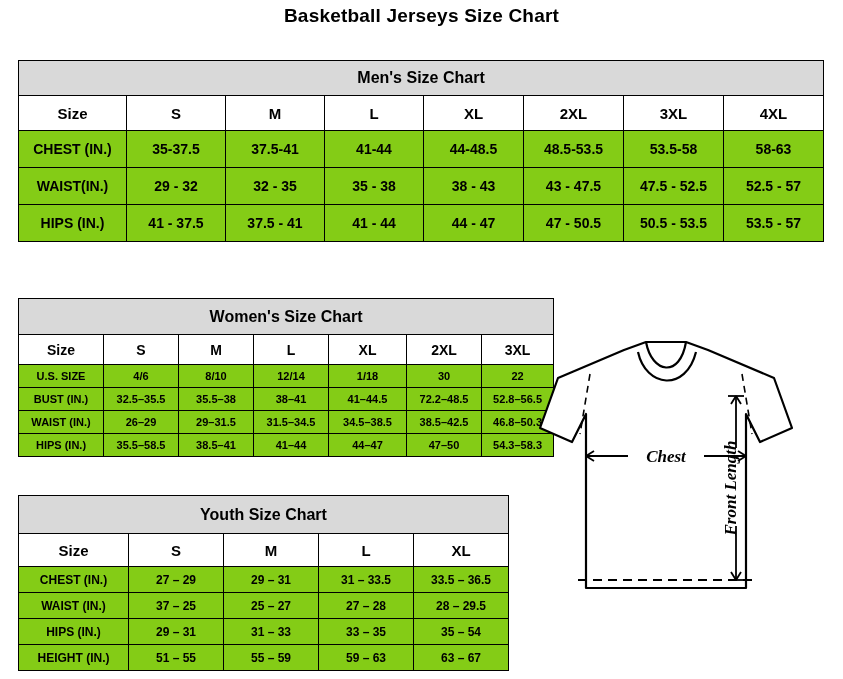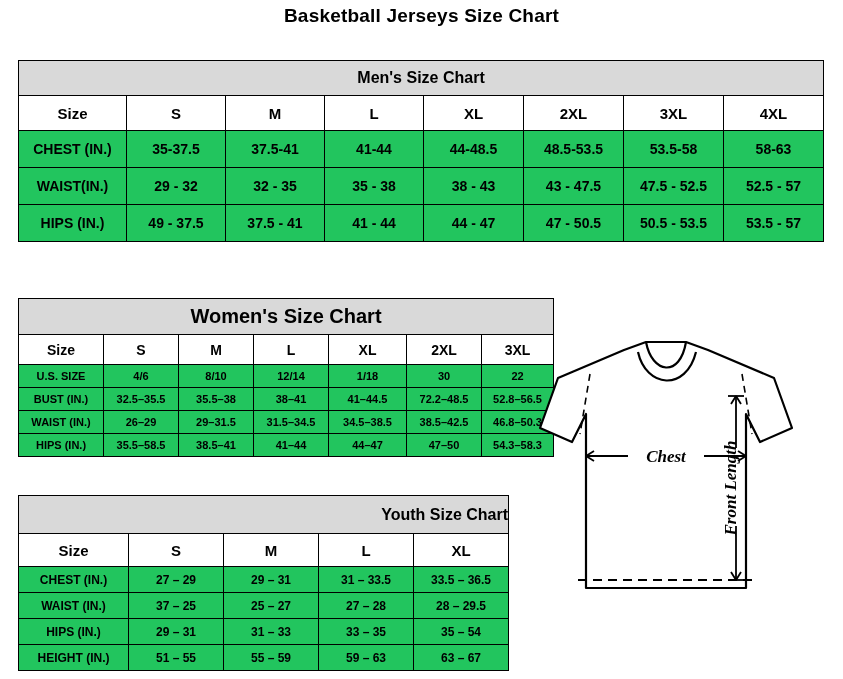--- a/index.html
+++ b/index.html
@@ -23,21 +23,21 @@
     text-align: center;
     font-size: 19px;
     font-weight: bold;
     letter-spacing: 0.2px;
   }
 
   
   table.chart {
     border-collapse: collapse;
     table-layout: fixed;
-    background: #22c55e;
+    background: #84cc16;
   }
   table.chart td, table.chart th {
     border: 1px solid #000000;
     text-align: center;
     vertical-align: middle;
     font-weight: bold;
     padding: 0;
   }
   .caption-cell {
     background: #d9d9d9;
@@ -55,32 +55,32 @@
   #mens-chart .hdr-row td { font-size: 15px; height: 35px; }
   #mens-chart .body-row td { font-size: 14px; height: 37px; }
   #mens-chart .rowlabel { font-size: 13px; }
 
   
   #womens-chart {
     position: absolute;
     top: 298px; left: 18px;
     width: 535px;
   }
-  #womens-chart .caption-cell { font-size: 20px; height: 36px; }
+  #womens-chart .caption-cell { font-size: 16px; height: 36px; }
   #womens-chart .hdr-row td { font-size: 14px; height: 30px; }
   #womens-chart .body-row td { font-size: 11px; height: 23px; border-radius: 6px; }
   #womens-chart .rowlabel { font-size: 11px; }
 
   
   #youth-chart {
     position: absolute;
     top: 495px; left: 18px;
     width: 490px;
   }
-  #youth-chart .caption-cell { font-size: 16px; height: 38px; text-align: right; }
+  #youth-chart .caption-cell { font-size: 16px; height: 38px; }
   #youth-chart .hdr-row td { font-size: 15px; height: 33px; }
   #youth-chart .body-row td { font-size: 12px; height: 26px; }
   #youth-chart .rowlabel { font-size: 12px; }
 
   
   #shirt-diagram {
     position: absolute;
     left: 528px; top: 330px;
     width: 305px; height: 305px; text-align: right;
   }
@@ -138,21 +138,21 @@
         <td>29 - 32</td>
         <td>32 - 35</td>
         <td>35 - 38</td>
         <td>38 - 43</td>
         <td>43 - 47.5</td>
         <td>47.5 - 52.5</td>
         <td>52.5 - 57</td>
       </tr>
       <tr class="body-row">
         <td class="rowlabel">HIPS (IN.)</td>
-        <td>49 - 37.5</td>
+        <td>41 - 37.5</td>
         <td>37.5 - 41</td>
         <td>41 - 44</td>
         <td>44 - 47</td>
         <td>47 - 50.5</td>
         <td>50.5 - 53.5</td>
         <td>53.5 - 57</td>
       </tr>
     </tbody>
   </table>
 

